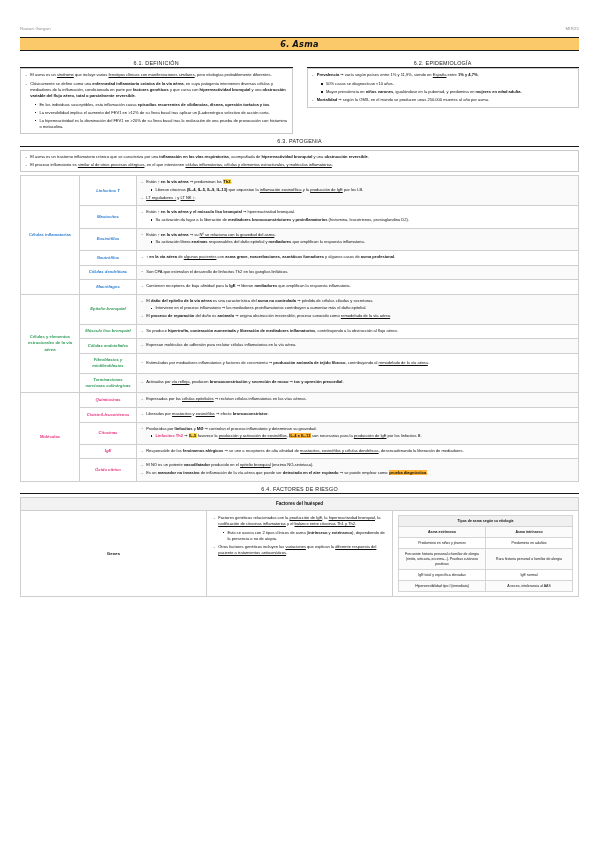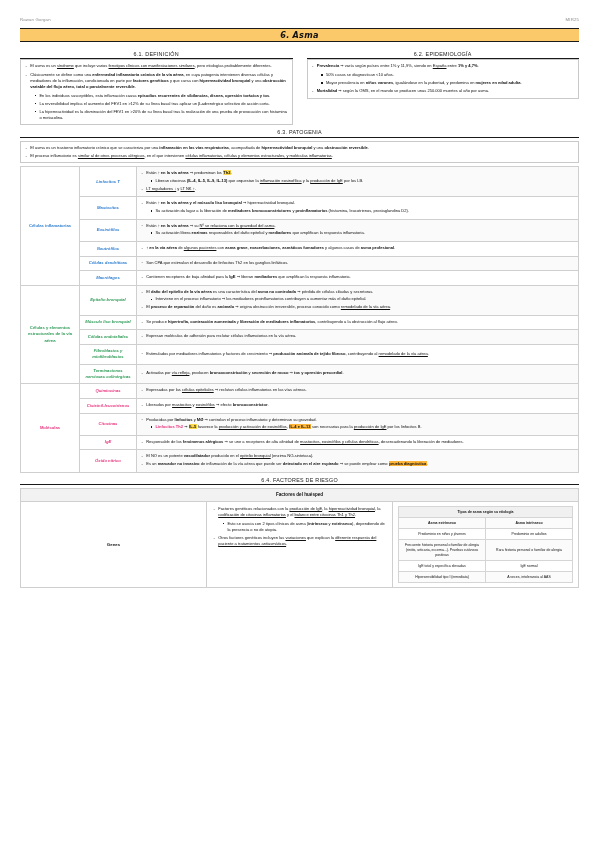--- a/index.html
+++ b/index.html
@@ -5,21 +5,21 @@
   * { box-sizing: border-box; }
   html, body { margin:0; padding:0; }
   body {
     width:599px; height:848px;
     background:#ffffff;
     font-family:"Liberation Sans", sans-serif;
     font-size:4.05px;
     color:#111;
     overflow:hidden;
   }
-  .page { position:relative; width:599px; height:848px; padding:4px 20px; }
+  .page { position:relative; width:599px; height:848px; padding:13px 20px; }
 
   
   .runhead { display:flex; justify-content:space-between; align-items:center;
              font-size:4.3px; color:#8a8a8a; letter-spacing:.15px; padding-top:13px; }
 
   
   .title-banner {
     margin-top:6px; height:14px;
     background:#fbc96a; border-top:1.4px solid #1a1a1a; border-bottom:1.4px solid #1a1a1a;
     display:flex; align-items:center; justify-content:center;

